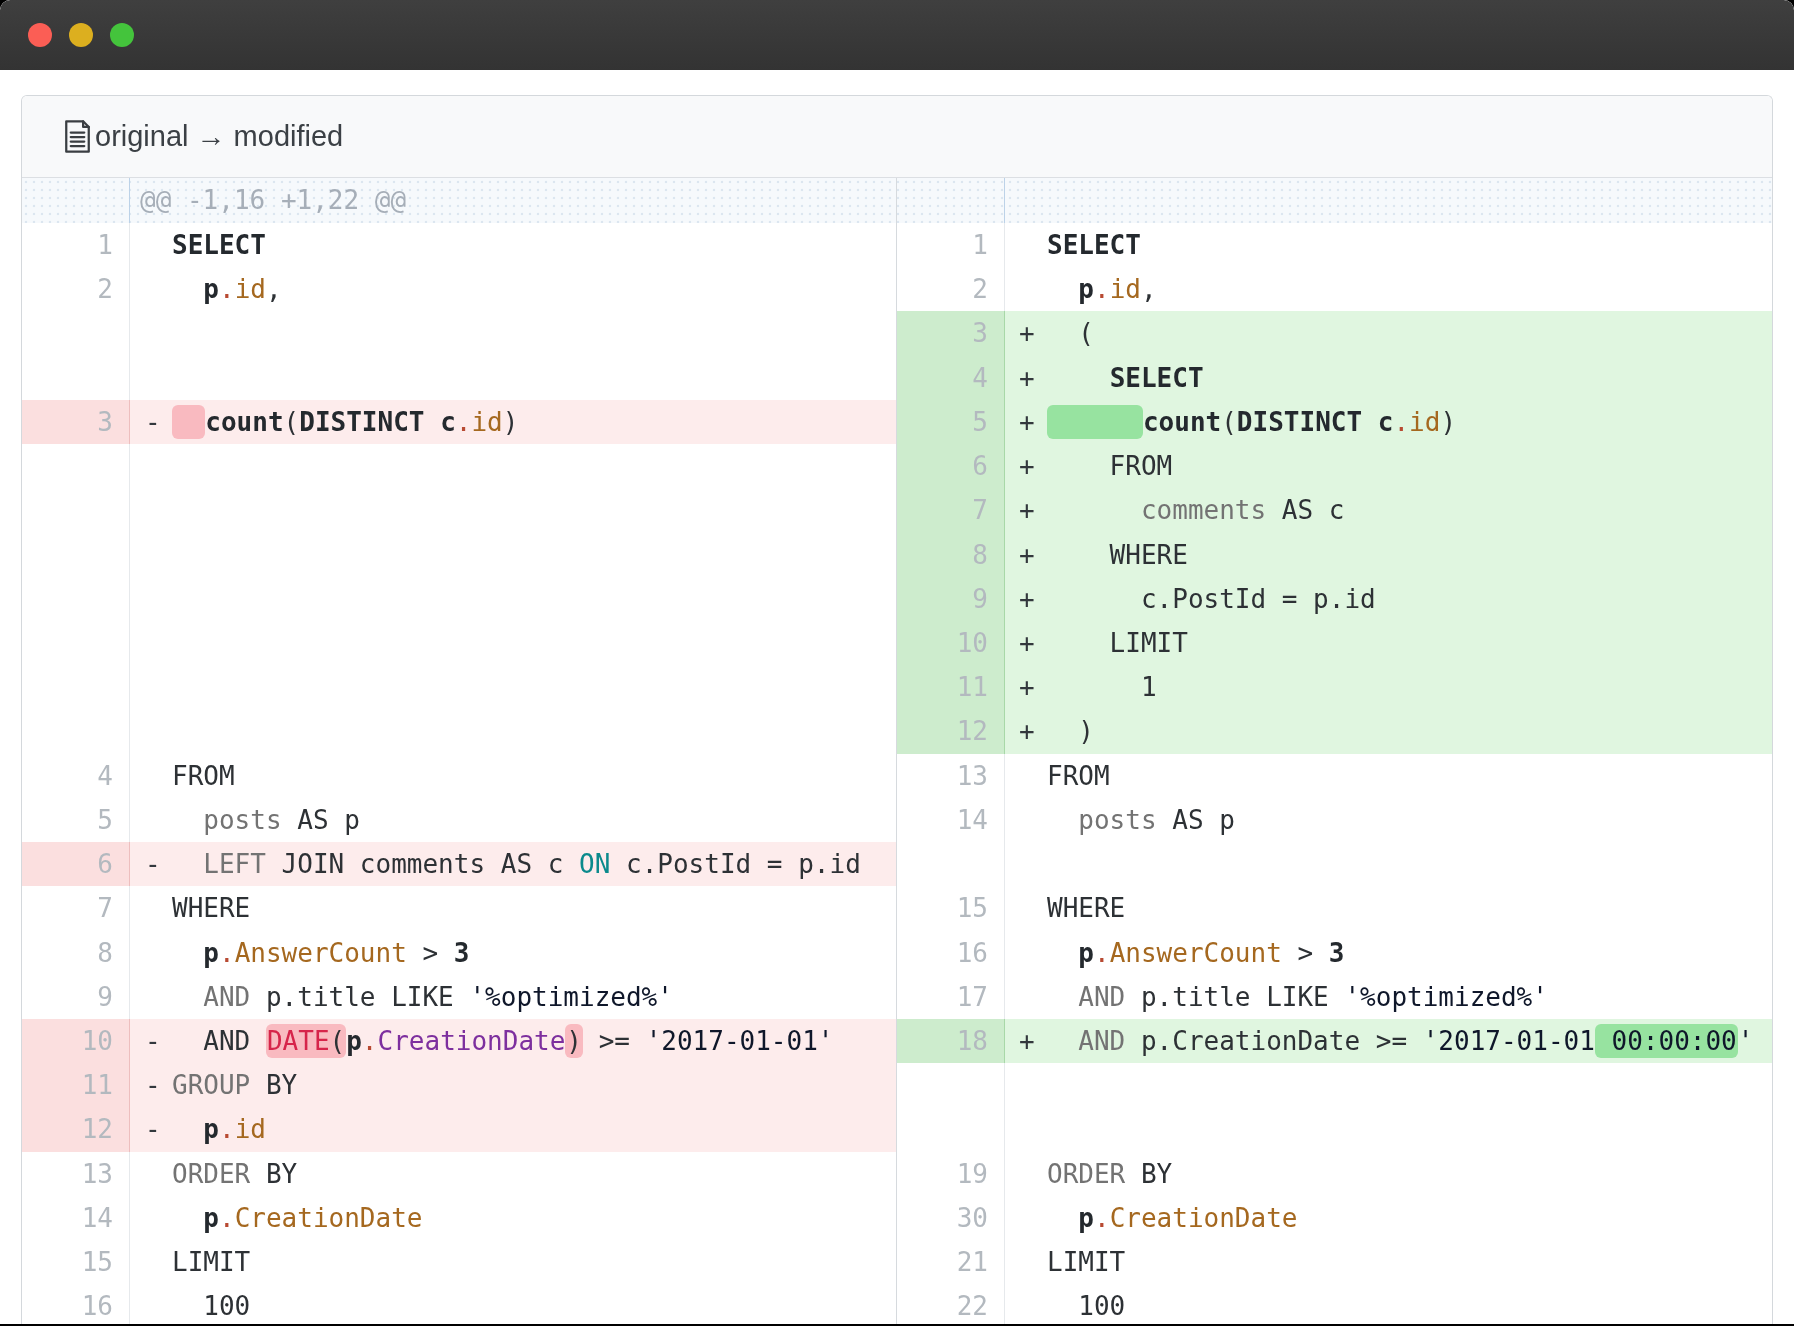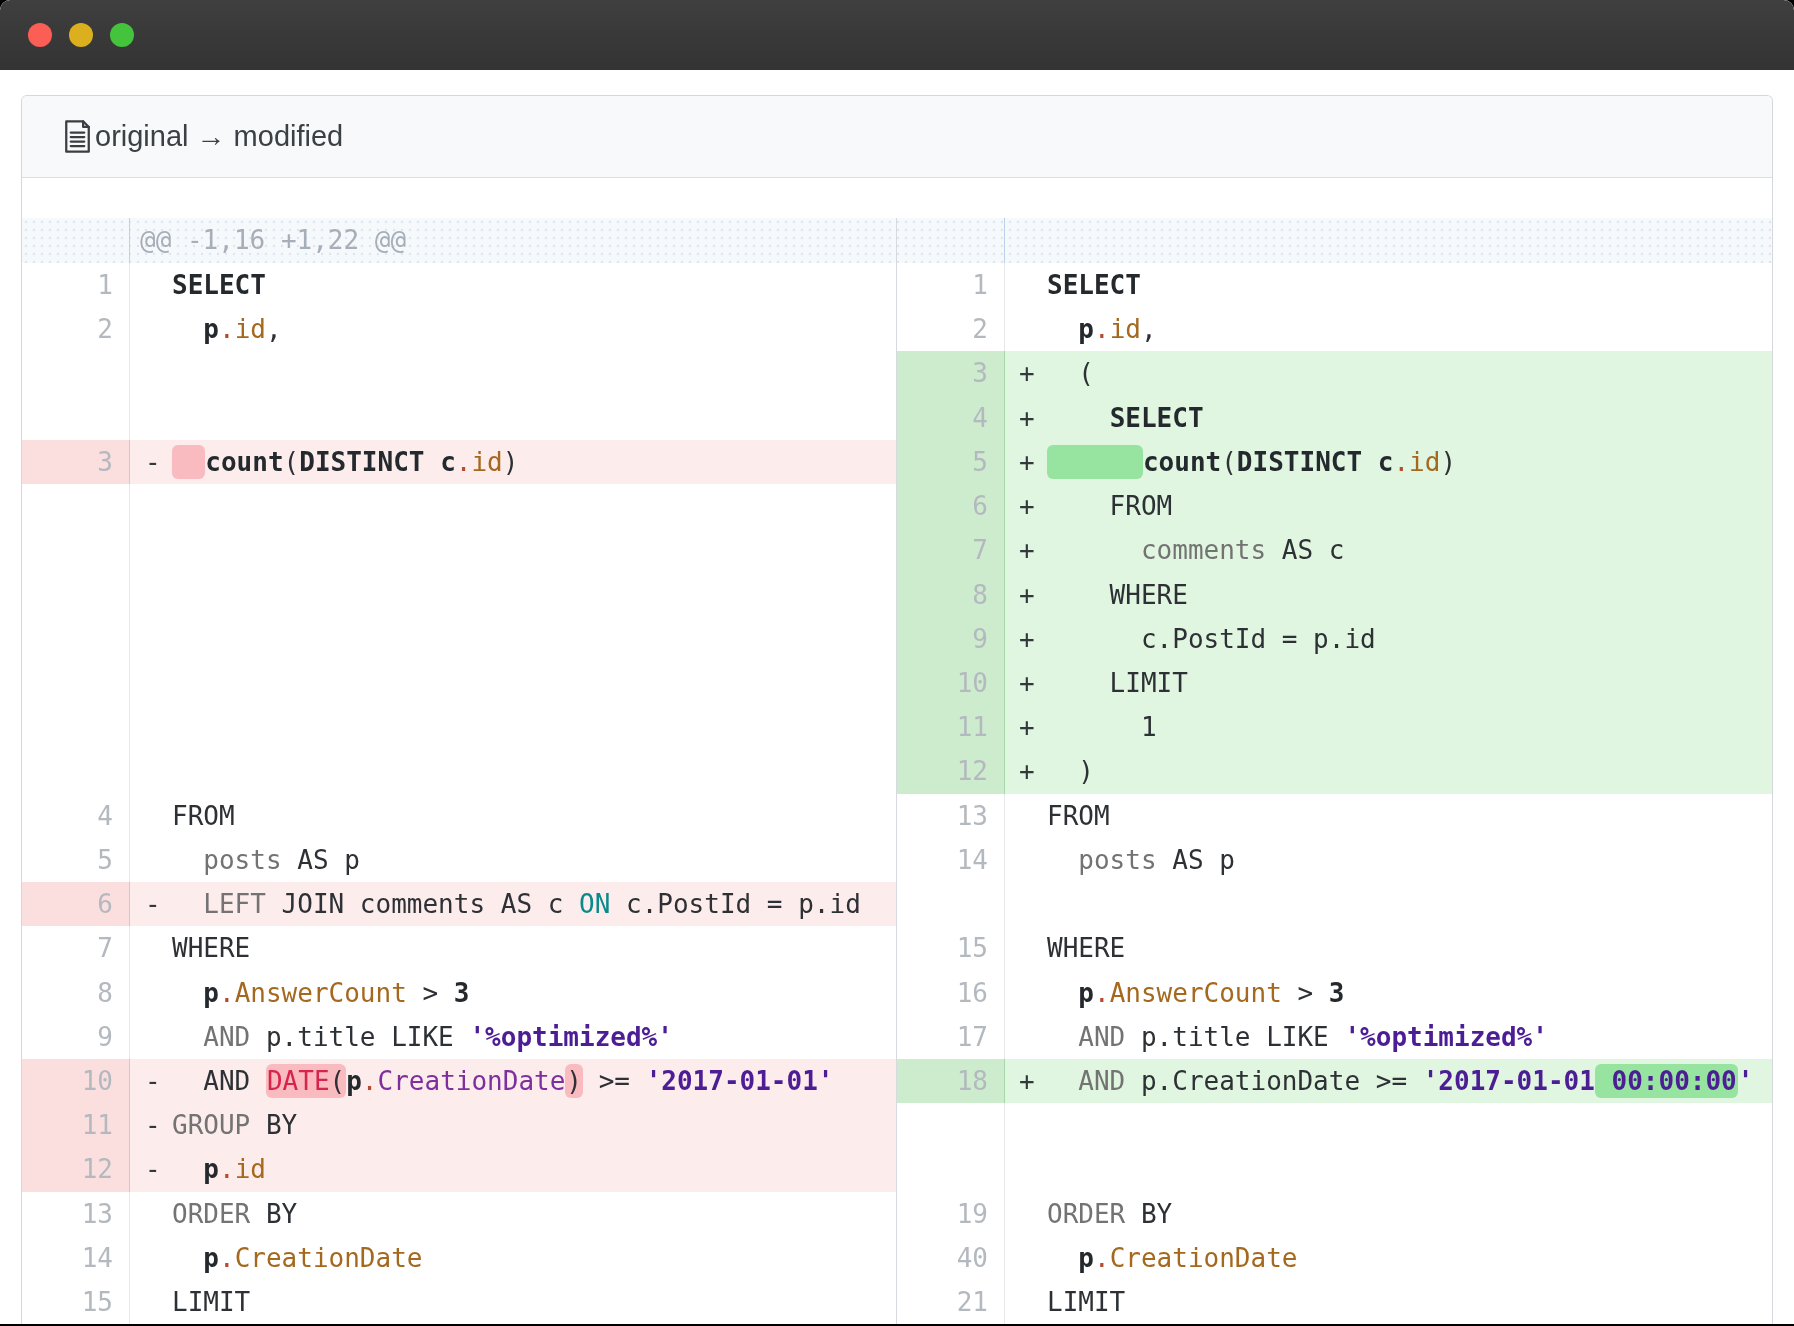--- a/index.html
+++ b/index.html
@@ -16,21 +16,21 @@
   
   .panel { position:absolute; left:21px; right:21px; top:95px; bottom:0;
            background:#fff; border:1px solid #d4d8dc; border-bottom:none;
            border-radius:6px 6px 0 0; overflow:hidden; display:flex; flex-direction:column; }
   .panel-header { height:82px; background:#f8f9fa; border-bottom:1px solid #dcdfe3;
                   display:flex; align-items:center; padding-left:42px; gap:4px; flex:0 0 auto; }
   .panel-title { font-size:29px; color:#3b4045; }
   .doc-icon { width:27px; height:33px; display:block; }
   
   .diff-body { flex:1 1 auto; overflow:hidden;
-               font-family:"DejaVu Sans Mono", monospace; font-size:26px;margin-top:40px; }
+               font-family:"DejaVu Sans Mono", monospace; font-size:26px; }
   .row { display:flex; height:44.23px; line-height:44.23px; }
   .row.hunk { height:45px; line-height:45px;
               background-color:#f6f9fc;
               background-image:radial-gradient(#dce6f0 1.4px, transparent 1.6px);
               background-size:8px 8px; color:#a6aeb8; }
   .half { display:flex; height:100%; }
   .half.l { width:875px; flex:0 0 875px; border-right:1px solid #d6dade; }
   .half.r { flex:1 1 auto; min-width:0; }
   .num { flex:0 0 108px; width:108px; text-align:right; padding-right:16px;
          color:#b3b9bf; border-right:1px solid #e6e9ec; }
@@ -42,21 +42,21 @@
   .half.del .num  { background:#fbdfdf; border-color:#edbebe; }
   .half.del .body { background:#fdecec; }
   .half.add .num  { background:#cdeccd; border-color:#a8d8a8; }
   .half.add .body { background:#e0f6e0; }
   .hunk .num { background:transparent; border-color:#bcd2e8; }
   .hunk .hunk-text { padding-left:10px; white-space:pre; }
   
   .k { font-weight:bold; color:#24292e; }
   .n { color:#737373; }
   .t { color:#0b8a8c; }
-  .s { color:#4c1d95;font-weight:bold; }
+  .s { color:#0f172a; }
   .f { color:#d6244a; font-weight:normal; }
   .i { color:#a5681f; }
   .d { color:#b84a32; }
   .v { color:#7d2f9e; }
   
   .hlseg { border-radius:6px; padding:2px 1px; }
   .del .hlseg { background:#f9bac0; }
   .add .hlseg { background:#97e3a0;text-align:right; }
 </style>
 </head>
@@ -318,21 +318,21 @@
               <div class="num">19</div>
               <div class="body"><div class="mark"></div><div class="code"><span class="n">ORDER</span><span> BY</span></div></div>
             </div>
           </div>
           <div class="row">
             <div class="half l ">
               <div class="num">14</div>
               <div class="body"><div class="mark"></div><div class="code"><span>  </span><span class="k">p</span><span class="d">.</span><span class="i">CreationDate</span></div></div>
             </div>
             <div class="half r ">
-              <div class="num">40</div>
+              <div class="num">30</div>
               <div class="body"><div class="mark"></div><div class="code"><span>  </span><span class="k">p</span><span class="d">.</span><span class="i">CreationDate</span></div></div>
             </div>
           </div>
           <div class="row">
             <div class="half l ">
               <div class="num">15</div>
               <div class="body"><div class="mark"></div><div class="code"><span>LIMIT</span></div></div>
             </div>
             <div class="half r ">
               <div class="num">21</div>

